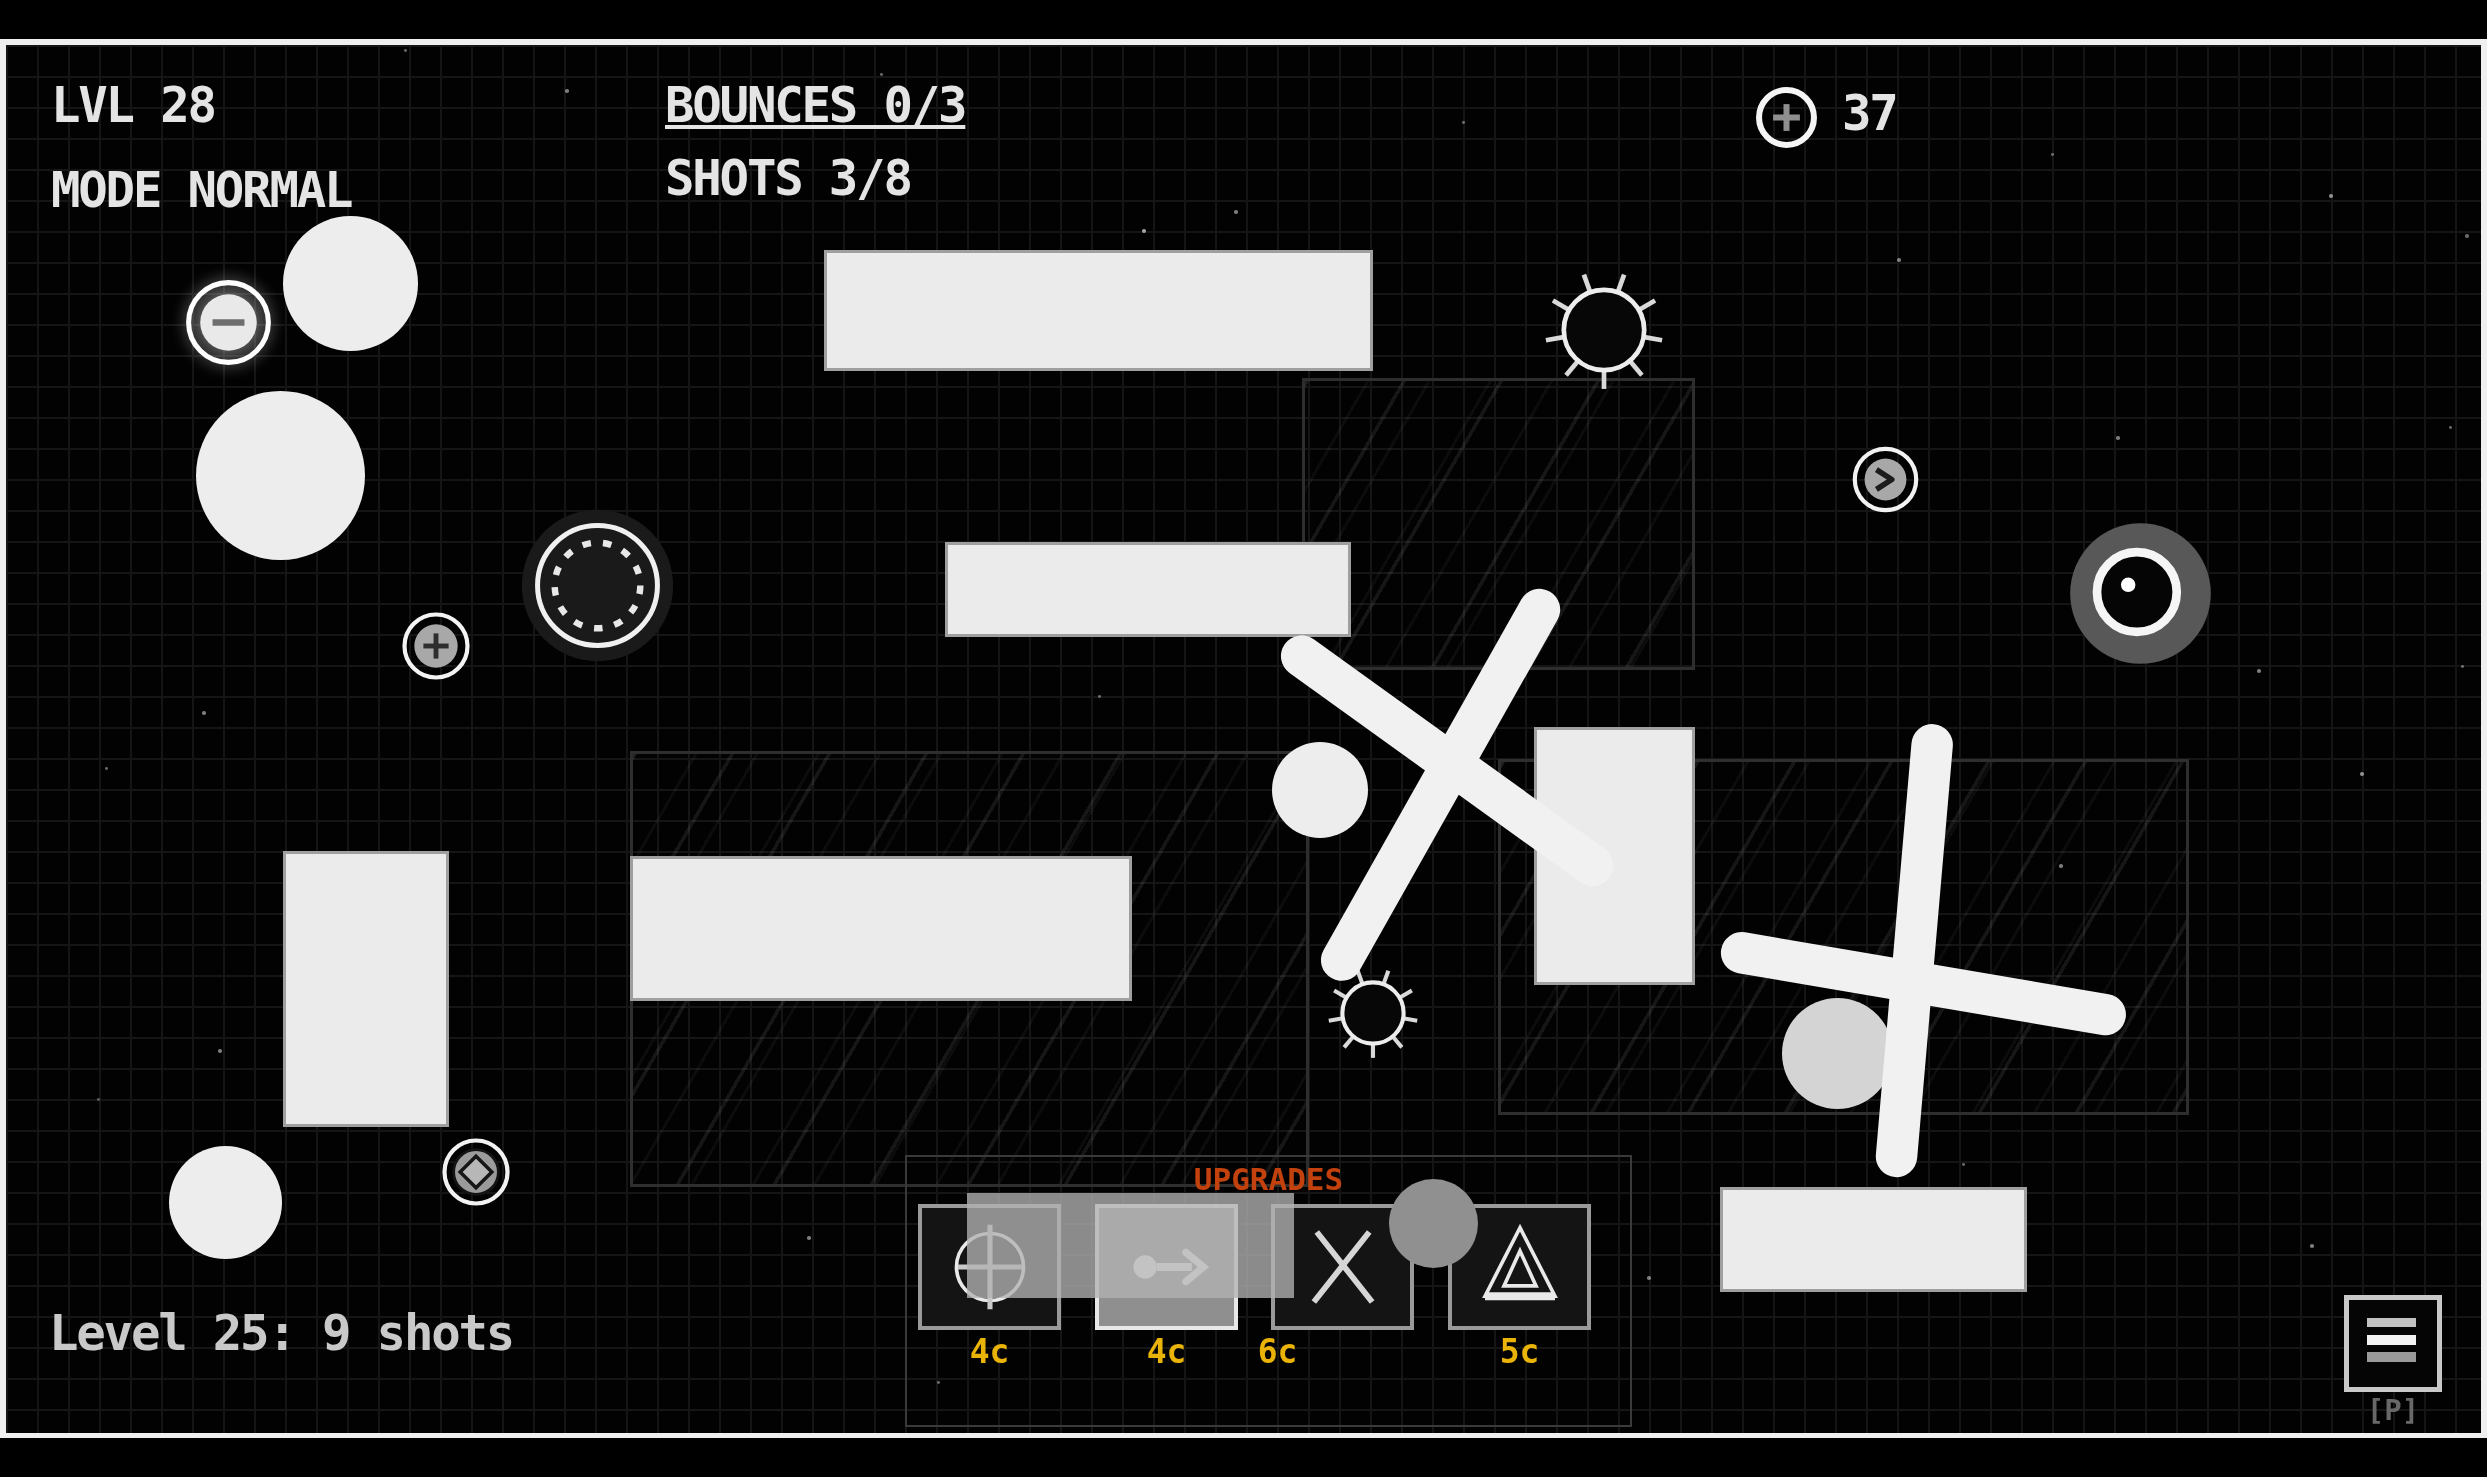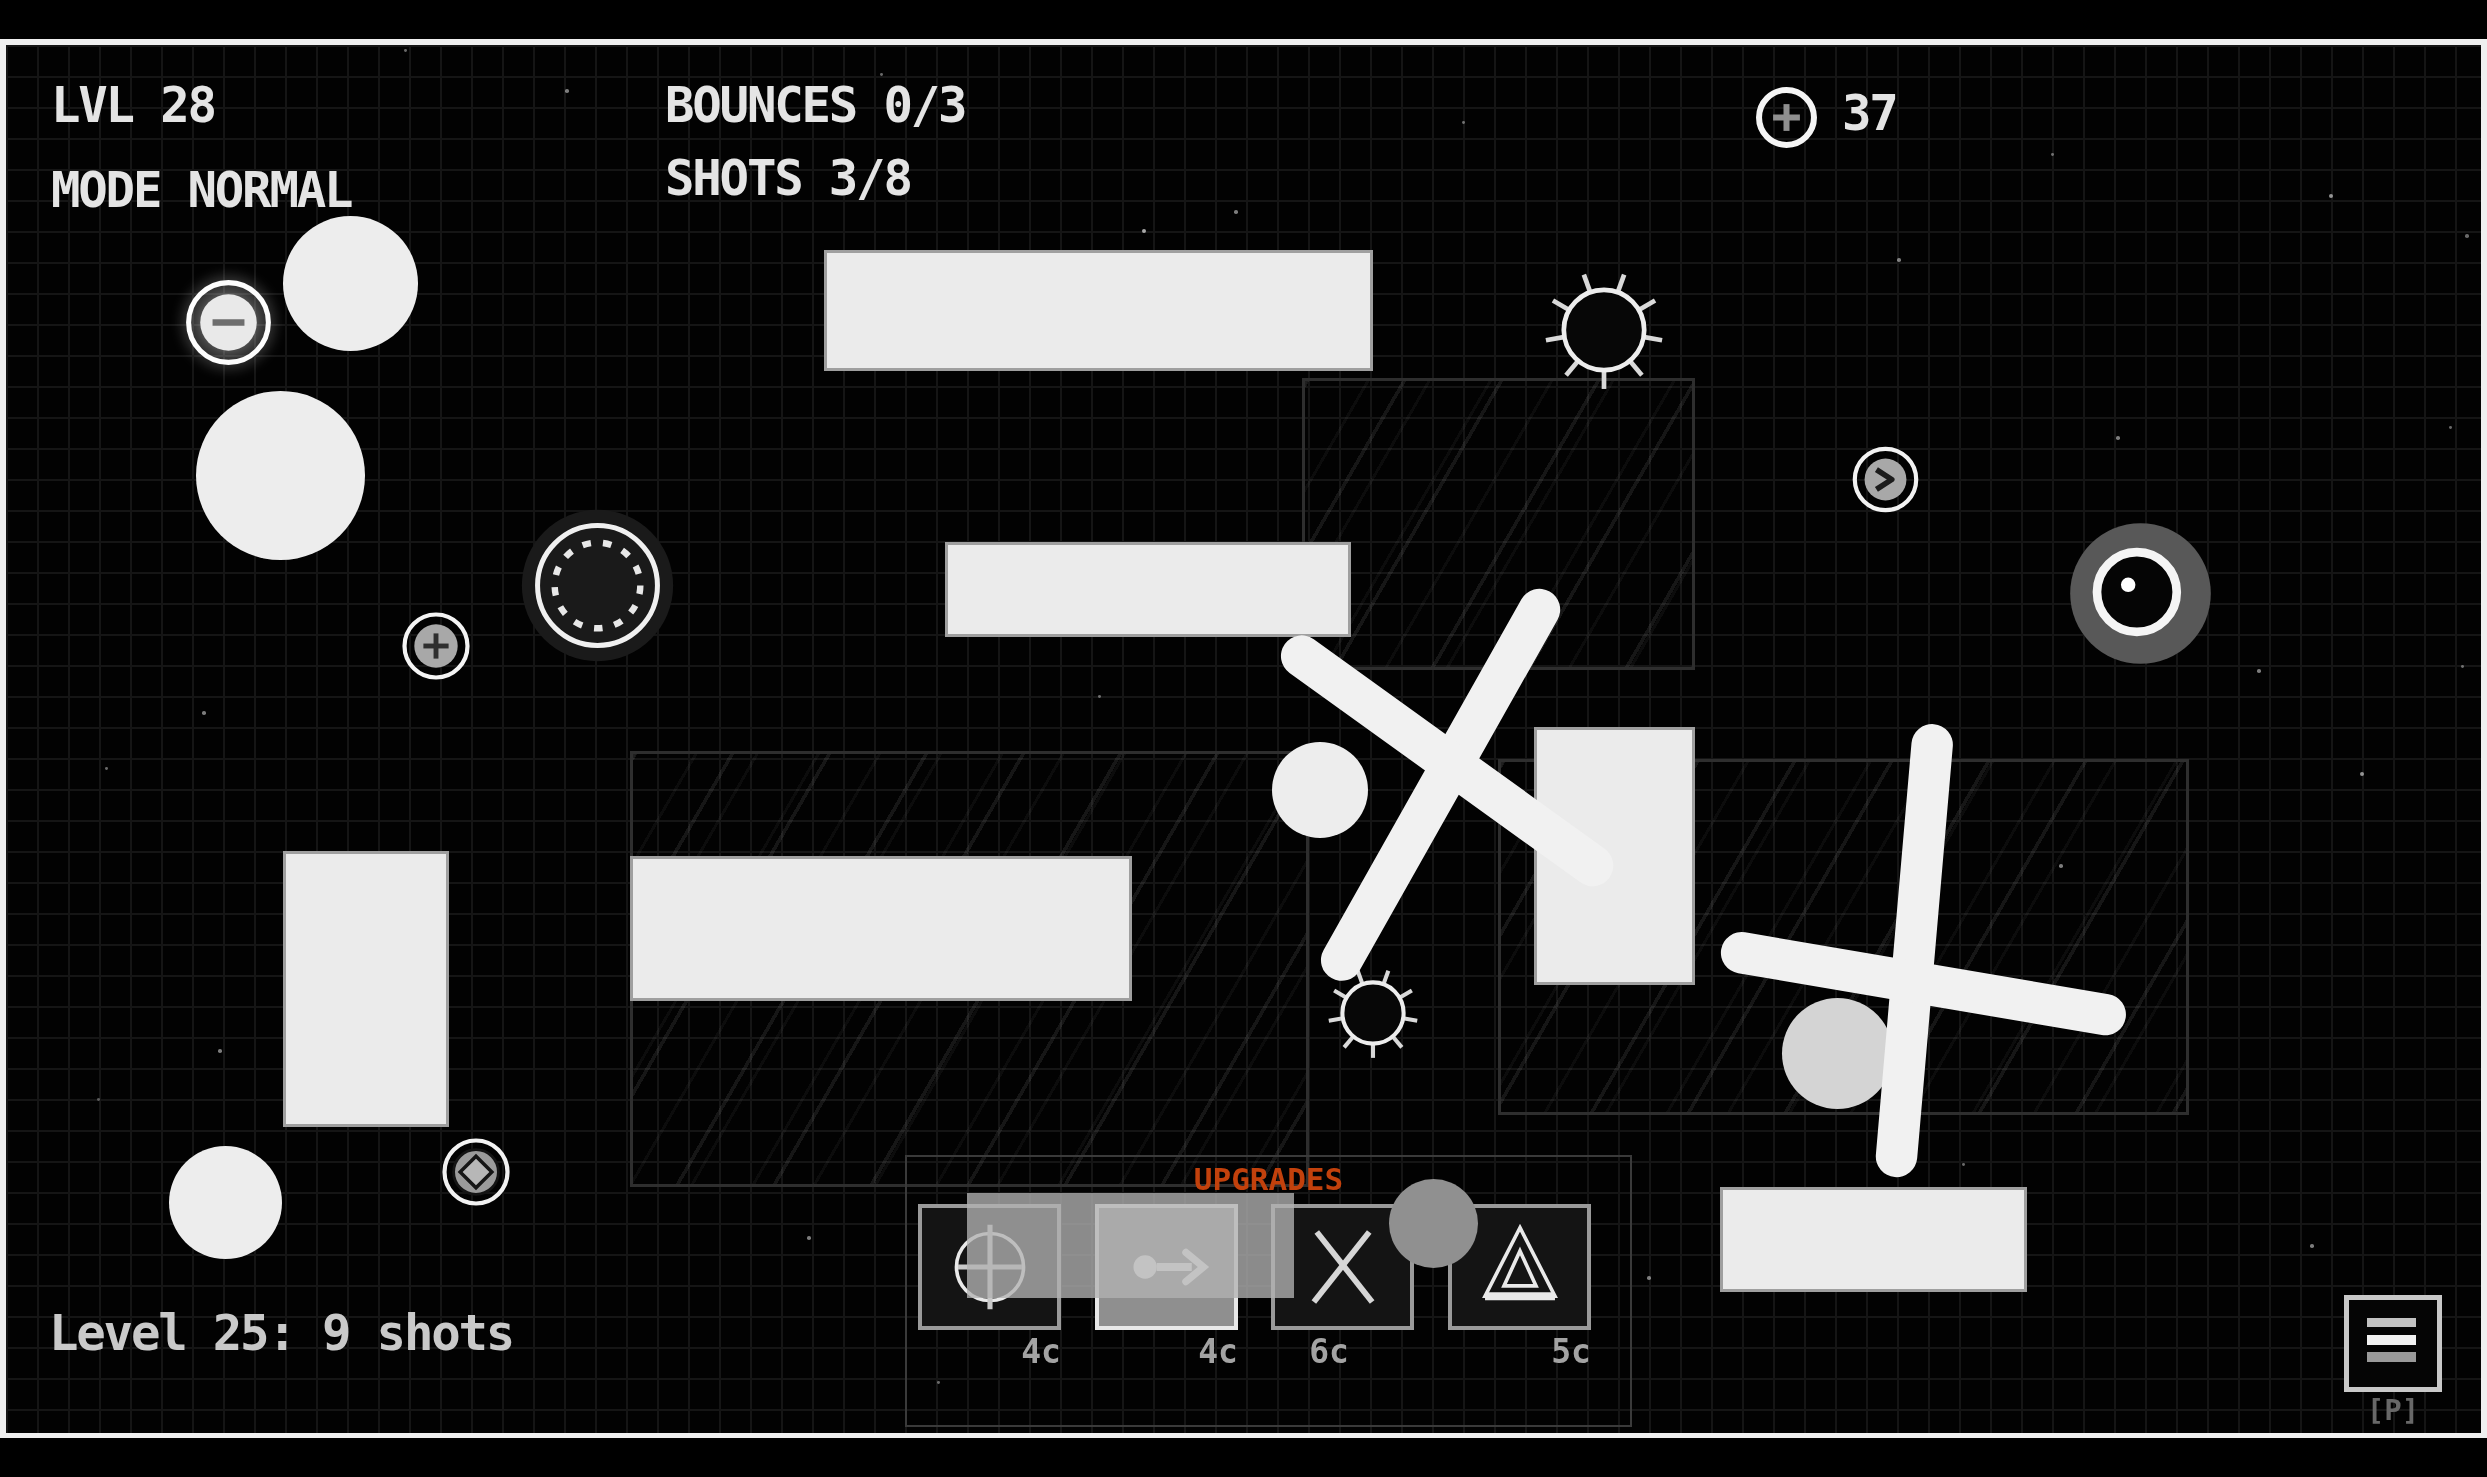--- a/index.html
+++ b/index.html
@@ -34,21 +34,21 @@
   .panel{position:absolute;left:905px;top:1155px;width:727px;height:272px;
     border:2.9px solid #3a3a3a;box-sizing:border-box;z-index:10;}
   .panel-title{position:absolute;left:905px;top:1161px;width:727px;text-align:center;
     color:#c2410c;font-size:31px;font-weight:700;letter-spacing:0;z-index:11;}
   .ubtn{position:absolute;top:1204px;width:143px;height:126px;box-sizing:border-box;
     background:#141414;border:4.4px solid #9a9a9a;z-index:12;
     display:flex;align-items:center;justify-content:center;}
   .ubtn.selected{background:#8f8f8f;border-color:#e8e8e8;}
   .uhl{position:absolute;left:967px;top:1193px;width:327px;height:105px;
     background:rgba(178,178,178,0.78);z-index:13;}
-  .ucost{position:absolute;top:1332px;width:143px;text-align:right;color:#a3a3a3;
+  .ucost{position:absolute;top:1332px;width:143px;text-align:center;color:#eab308;
     font-size:33px;font-weight:700;z-index:12;}
   
   .menu-btn{position:absolute;left:2344px;top:1295px;width:98px;height:97px;
     box-sizing:border-box;border:5.1px solid #c8c8c8;background:#050505;z-index:20;}
   .menu-bar{position:absolute;left:17.5px;width:49px;height:9.5px;}
   .pause-hint{position:absolute;left:2355px;top:1393px;width:76px;text-align:center;
     color:#686868;font-size:29px;font-weight:700;z-index:20;}
   svg{display:block;}
   .obj{position:absolute;}
 </style>
@@ -190,21 +190,21 @@
       <line x1="1845" y1="1320" x2="2117" y2="838"></line>
       <line x1="1790" y1="902" x2="2190" y2="1190"></line>
       <line x1="2657" y1="1024" x2="2608" y2="1590"></line>
       <line x1="2395" y1="1310" x2="2895" y2="1395"></line>
     </g>
   </svg>
 </div>
 
 <div class="hudtext" style="left:51px;top:81px;">LVL 28</div>
 <div class="hudtext" style="left:51px;top:166px;">MODE NORMAL</div>
-<div class="hudtext" style="left:665px;top:81px;">BOUNCES 0/3</div>
+<div class="hudtext" style="left:665px;top:81px;text-decoration:underline;">BOUNCES 0/3</div>
 <div class="hudtext" style="left:665px;top:154px;">SHOTS 3/8</div>
 
 <div class="abs" style="left:1753px;top:84px;z-index:20;">
   <svg width="67" height="67" viewBox="-50 -50 100 100">
     <circle r="41" fill="none" stroke="#f5f5f5" stroke-width="9"></circle>
     <line x1="-20" y1="0" x2="20" y2="0" stroke="#8f8f8f" stroke-width="9"></line>
     <line x1="0" y1="-20" x2="0" y2="20" stroke="#8f8f8f" stroke-width="9"></line>
   </svg>
 </div>
 <div class="hudtext" style="left:1842px;top:89px;">37</div>

